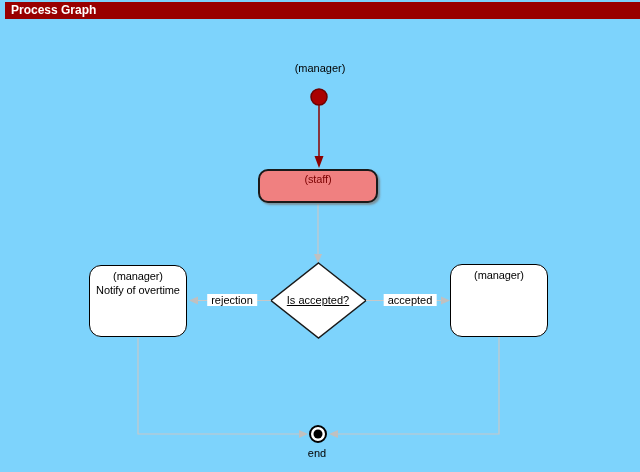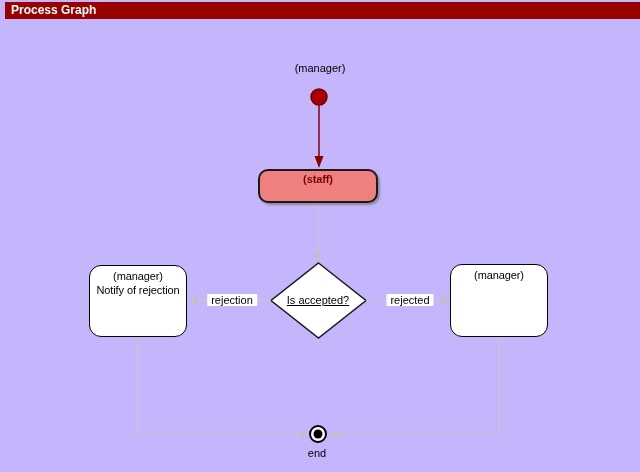--- a/index.html
+++ b/index.html
@@ -2,21 +2,21 @@
 <html><head>
 <meta charset="utf-8">
 <title>Process Graph</title>
 <style>
   html, body { margin: 0; padding: 0; background: #ffffff; }
   body { font-family: "Liberation Sans", sans-serif; }
   #stage {
     position: relative;
     width: 640px;
     height: 472px;
-    background: #c4b5fd;
+    background: #7dd3fc;
     overflow: hidden;
   }
   
   .title-bar {
     position: absolute;
     left: 5px; top: 2px;
     width: 629px; height: 17px;
     background: #990000;
     color: #ffffff;
     font-size: 12px;
@@ -115,33 +115,33 @@
     </g>
 
     <g>
       <circle cx="318" cy="434" r="8" fill="#ffffff" stroke="#000000" stroke-width="2"></circle>
       <circle cx="318" cy="434" r="4.5" fill="#000000"></circle>
     </g>
   </svg>
 
   <div class="lbl" style="left:320px; top:62px;">(manager)</div>
 
-  <div class="activity hot" style="left:258px; top:169px; width:120px; height:34px;font-weight:bold;">
+  <div class="activity hot" style="left:258px; top:169px; width:120px; height:34px;">
     <span class="role">(staff)</span>
   </div>
 
   <div class="lbl" style="left:318px; top:294px;text-decoration:underline;">Is accepted?</div>
 
   <div class="activity" style="left:89px; top:265px; width:98px; height:72px;">
     <span class="role">(manager)</span>
-    <span class="act-label">Notify of rejection</span>
+    <span class="act-label">Notify of overtime</span>
   </div>
 
   <div class="activity" style="left:450px; top:264px; width:98px; height:73px;">
     <span class="role">(manager)</span>
   </div>
 
   <div class="edge-lbl" style="left:232px; top:300px;">rejection</div>
-  <div class="edge-lbl" style="left:410px; top:300px;">rejected</div>
+  <div class="edge-lbl" style="left:410px; top:300px;">accepted</div>
 
   <div class="lbl" style="left:317px; top:447px;">end</div>
 
 </div>
 
 </body></html>

